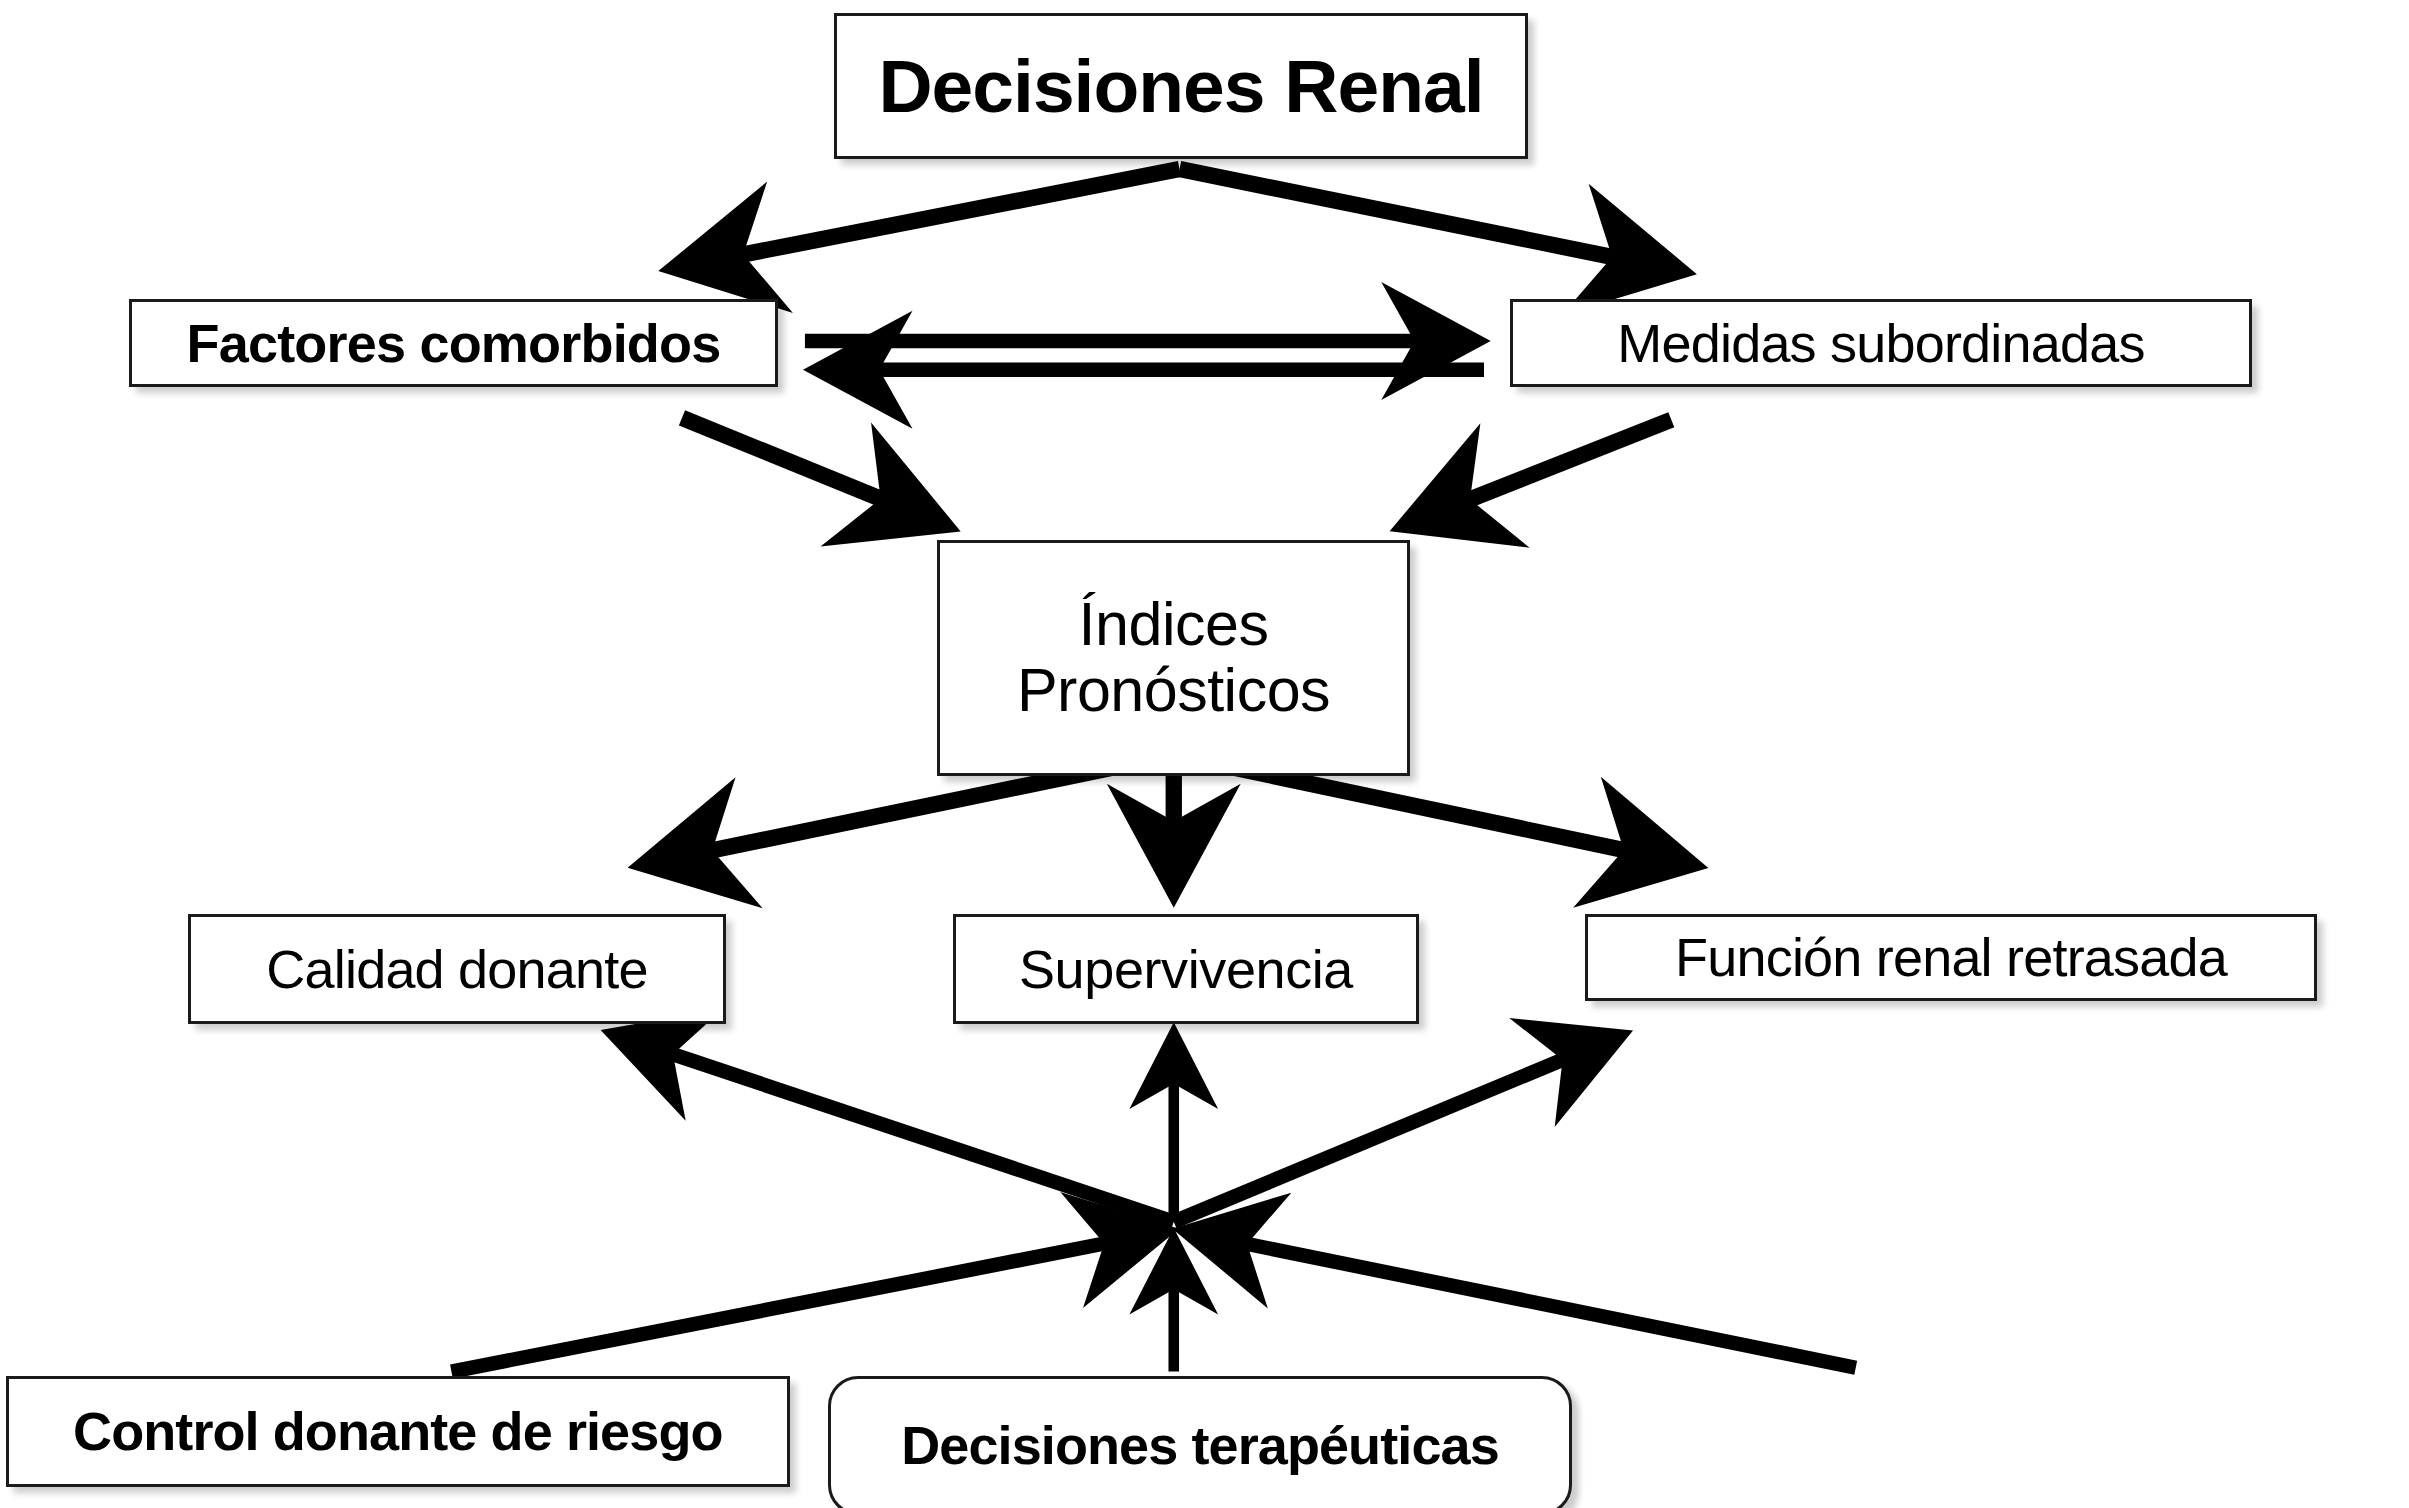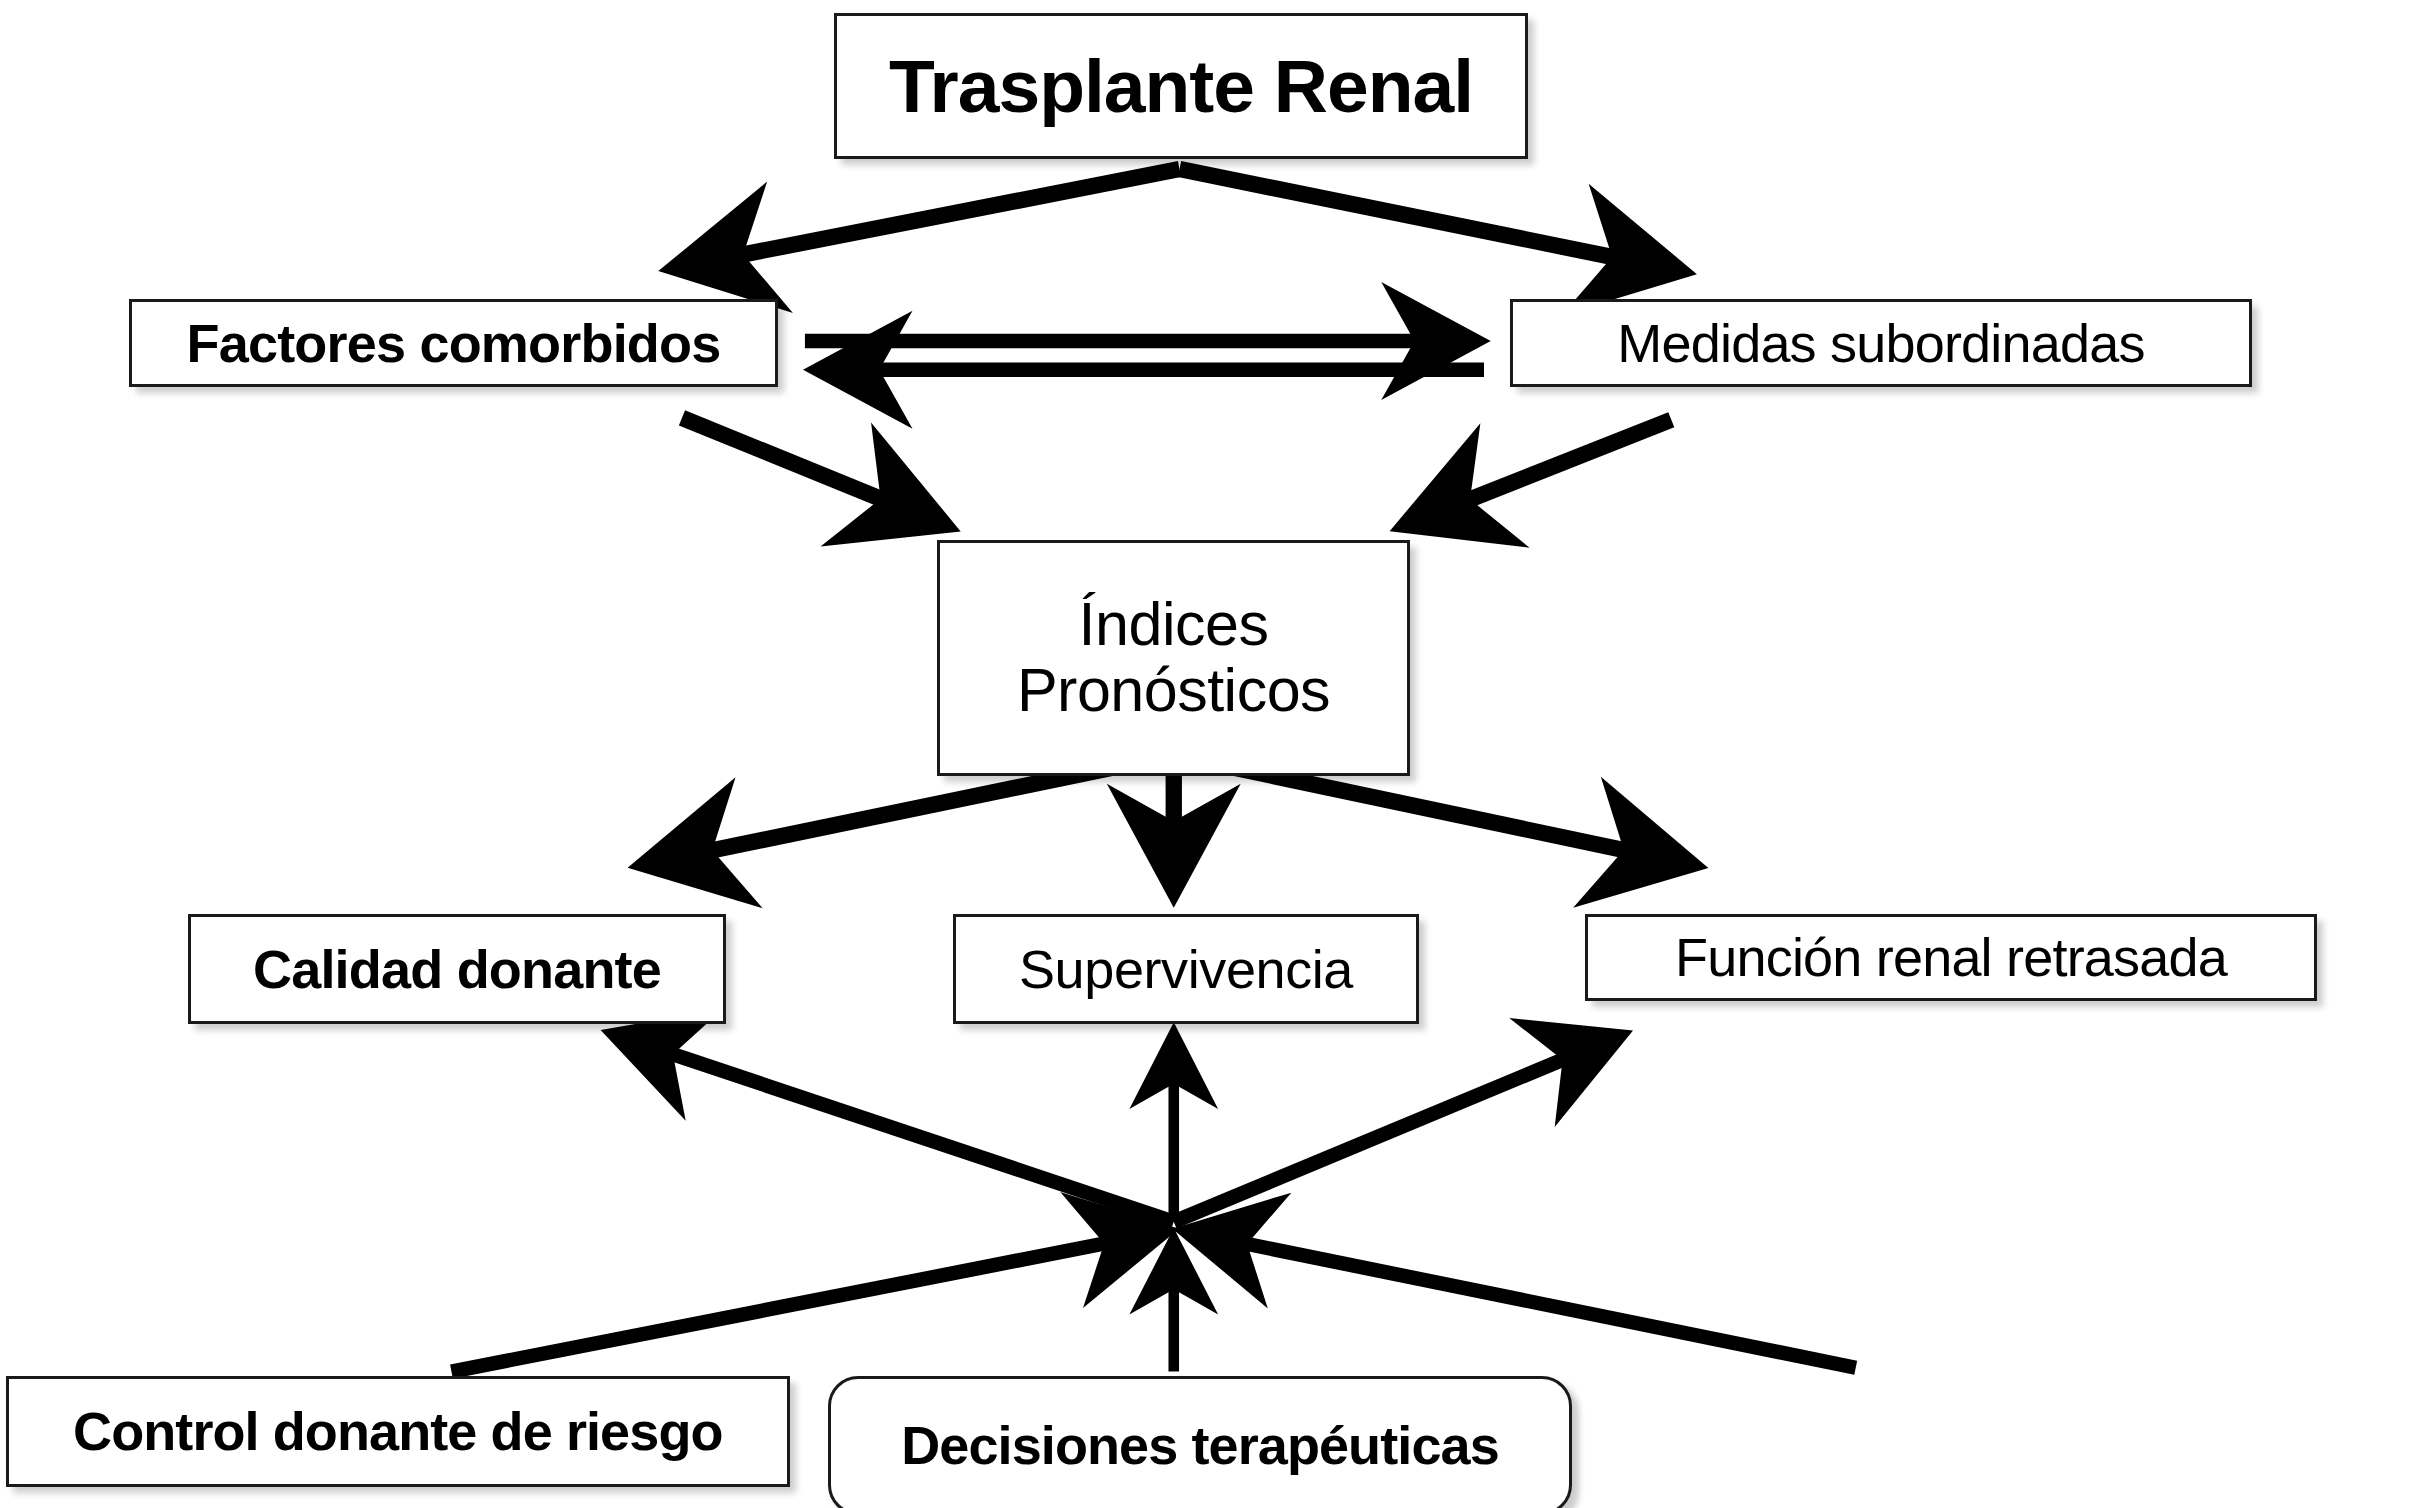--- a/index.html
+++ b/index.html
@@ -59,21 +59,21 @@
     font-size: 54px; font-weight: normal; letter-spacing: -0.8px;
   }
   
   #node-indices {
     left: 937px;  top: 540px;  width: 473px;  height: 236px;
     font-size: 61px; font-weight: normal; letter-spacing: -0.5px;
   }
   
   #node-calidad {
     left: 188px;  top: 914px;  width: 538px;  height: 110px;
-    font-size: 54px; font-weight: bold; letter-spacing: -0.8px;
+    font-size: 54px; font-weight: normal; letter-spacing: -0.8px;
   }
   #node-supervivencia {
     left: 953px;  top: 914px;  width: 466px;  height: 110px;
     font-size: 54px; font-weight: normal; letter-spacing: -0.4px;
   }
   #node-funcion {
     left: 1585px; top: 914px;  width: 732px;  height: 87px;
     font-size: 54px; font-weight: normal; letter-spacing: -0.8px;
   }
   
@@ -132,21 +132,21 @@
 
       <line x1="470" y1="1428" x2="1204" y2="1284" stroke-width="15" marker-end="url(#ah)"></line>
 
       <line x1="1222" y1="1428" x2="1222" y2="1296" stroke-width="11" marker-end="url(#ah-small)"></line>
 
       <line x1="1932" y1="1424" x2="1244" y2="1284" stroke-width="15" marker-end="url(#ah)"></line>
     </g>
   </svg>
 
   <div class="node" id="node-trasplante">
-    <span class="label">Trasplante Renal</span>
+    <span class="label">Decisiones Renal</span>
   </div>
 
   <div class="node" id="node-comorbidos">
     <span class="label">Factores comorbidos</span>
   </div>
 
   <div class="node" id="node-medidas">
     <span class="label">Medidas subordinadas</span>
   </div>
 

